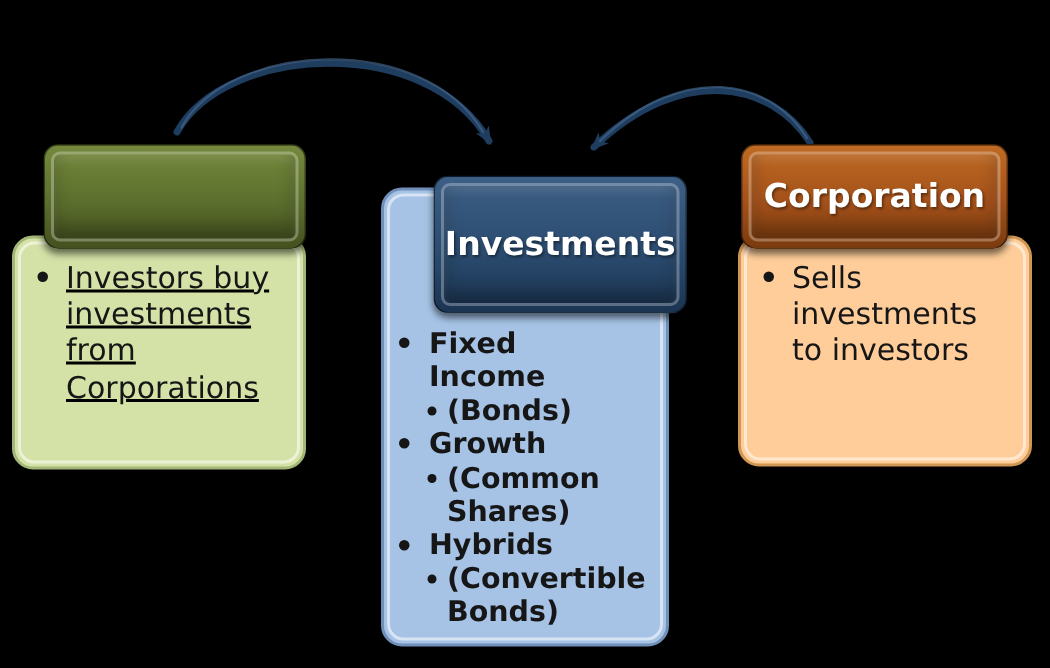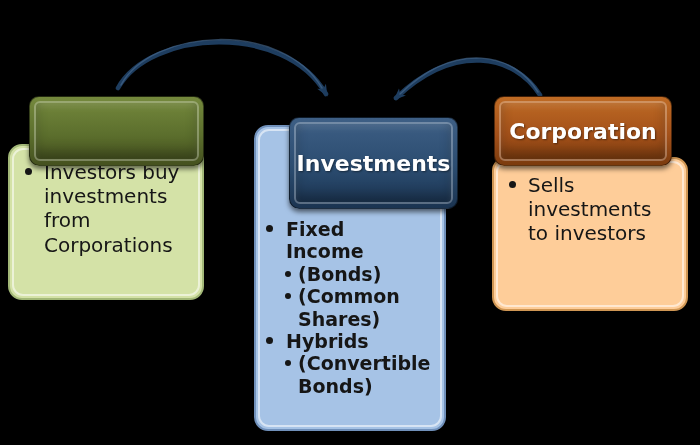--- a/index.html
+++ b/index.html
@@ -8,22 +8,22 @@
     background:var(--canvas_bg,#000);
     font-family:"DejaVu Sans", sans-serif;
   }
   .arrows{position:absolute;left:0;top:0;z-index:1;}
   .arrow-main{fill:none;stroke:var(--arrow_color,#1e3d5f);stroke-width:4.6;stroke-linecap:round;}
   .arrow-hl{fill:none;stroke:var(--arrow_highlight,#46688e);stroke-width:1.5;opacity:.65;stroke-linecap:round;}
 
   
   .body-card{position:absolute;z-index:2;border-radius:14px;}
   .inner-line{position:absolute;inset:2px;border:2px solid rgba(255,255,255,.55);border-radius:11px;pointer-events:none;}
-  .body-green{left:8px;top:144px;width:192px;height:152px;
-    background:var(--green_body_fill,#d4e2a7);border:2px solid var(--green_body_border,#a3b878);}
+  .body-green{left:8px;top:157px;width:192px;height:152px;
+    background:var(--green_body_fill,#d4e2a7);border:2px solid var(--green_body_border,#a3b878);text-decoration:underline;}
   .body-blue{left:254px;top:125px;width:188px;height:302px;
     background:var(--blue_body_fill,#a6c3e6);border:2px solid var(--blue_body_border,#7090ba);}
   .body-orange{left:492px;top:157px;width:192px;height:150px;
     background:var(--orange_body_fill,#fecd99);border:2px solid var(--orange_body_border,#cf9654);}
 
   
   .header-card{
     position:absolute;z-index:4;border-radius:10px;
     display:flex;align-items:center;justify-content:center;
     border:1px solid rgba(0,0,0,.5);
@@ -90,20 +90,21 @@
   </div>
   <div class="header-card hdr-green">
     <div class="panel"></div>
   </div>
 
   <div class="body-card body-blue">
     <div class="inner-line"></div>
     <ul class="notes mid">
       <li class="l1">Fixed Income</li>
       <li class="l2">(Bonds)</li>
+      <li class="l1">Growth</li>
       <li class="l2">(Common Shares)</li>
       <li class="l1">Hybrids</li>
       <li class="l2">(Convertible Bonds)</li>
     </ul>
   </div>
   <div class="header-card hdr-blue">
     <div class="panel"></div>
     <span class="title">Investments</span>
   </div>
 

